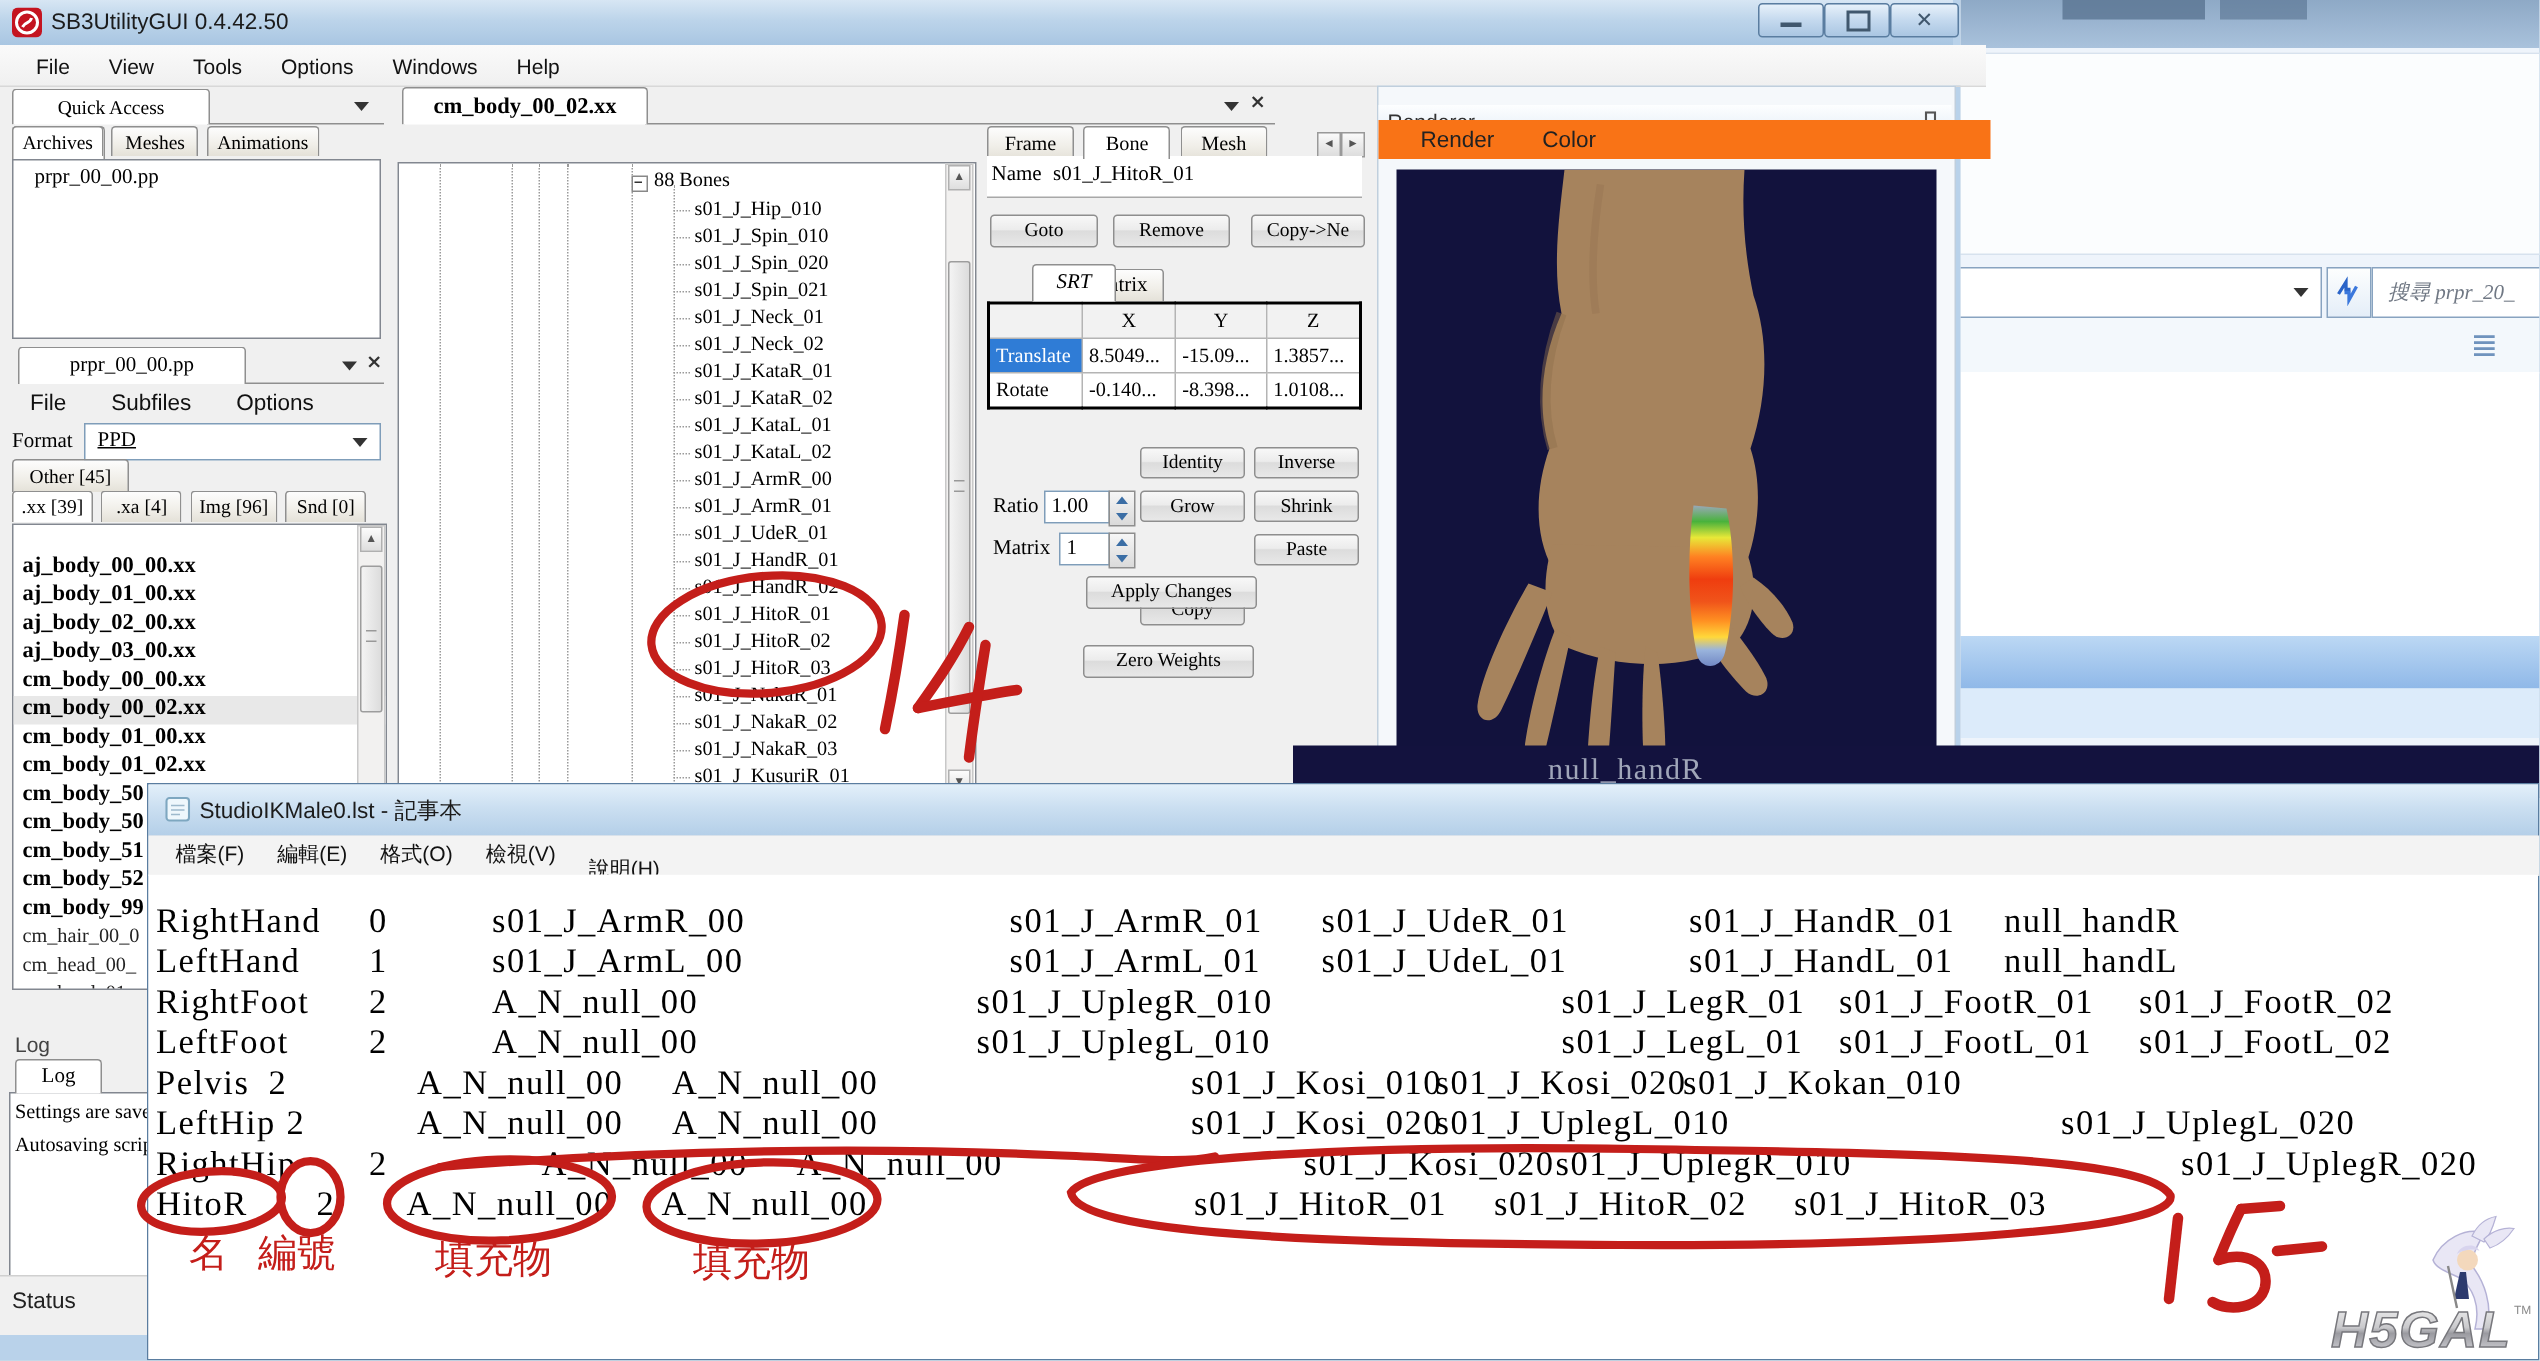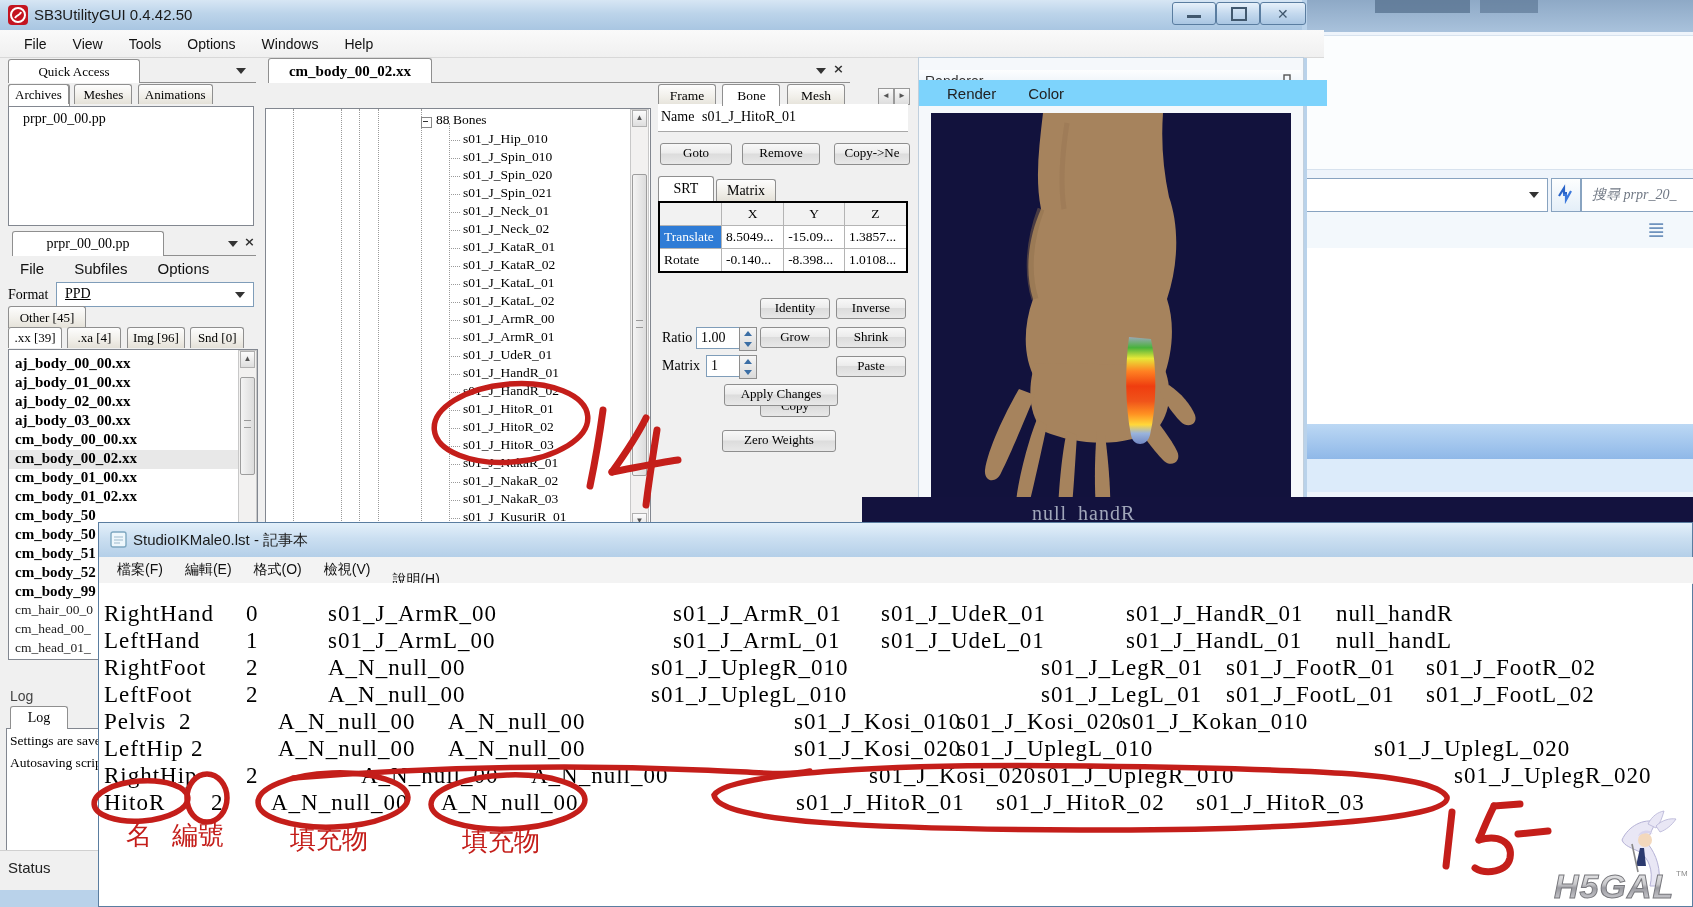--- a/index.html
+++ b/index.html
@@ -168,21 +168,21 @@
         <span class="tab sel" style="position:relative;display:inline-block;min-width:42px;height:20px;line-height:20px;padding:0 5px;margin-right:1px;vertical-align:bottom;">.xx [39]</span>
       
         <span class="tab" style="position:relative;display:inline-block;min-width:42px;height:20px;line-height:20px;padding:0 5px;margin-right:1px;vertical-align:bottom;">.xa [4]</span>
       
         <span class="tab" style="position:relative;display:inline-block;min-width:42px;height:20px;line-height:20px;padding:0 5px;margin-right:1px;vertical-align:bottom;">Img [96]</span>
       
         <span class="tab" style="position:relative;display:inline-block;min-width:42px;height:20px;line-height:20px;padding:0 5px;margin-right:1px;vertical-align:bottom;">Snd [0]</span>
       </div>
 
     <div class="box" style="left:8px;top:349px;width:248px;height:309px;overflow:hidden;">
-      <ul style="margin:5px 0 0 0;padding:0 0 0 0;">
+      <ul style="margin:19px 0 0 0;padding:0 0 0 0;">
 
       <li class="file-item">aj_body_00_00.xx</li>
           <li class="file-item">aj_body_01_00.xx</li>
           <li class="file-item">aj_body_02_00.xx</li>
           <li class="file-item">aj_body_03_00.xx</li>
           <li class="file-item">cm_body_00_00.xx</li>
           <li class="file-item sel">cm_body_00_02.xx</li>
           <li class="file-item">cm_body_01_00.xx</li>
           <li class="file-item">cm_body_01_02.xx</li>
           <li class="file-item">cm_body_50</li>
@@ -294,21 +294,21 @@
     <div class="btn" style="left:660px;top:143px;width:70px;height:20px;line-height:18px;">
       <span>Goto</span>
     </div>
     <div class="btn" style="left:742px;top:143px;width:76px;height:20px;line-height:18px;">
       <span>Remove</span>
     </div>
     <div class="btn" style="left:834px;top:143px;width:74px;height:20px;line-height:18px;">
       <span>Copy-&gt;Ne</span>
     </div>
 
-    <div class="tab sel" style="left:658px;top:176px;width:54px;height:24px;line-height:24px;font-size:14px;">
+    <div class="tab sel" style="left:688px;top:176px;width:54px;height:24px;line-height:24px;font-size:14px;font-style:italic;">
       <span>SRT</span>
     </div>
     <div class="tab" style="left:716px;top:179px;width:58px;height:21px;line-height:21px;font-size:14px;">
       <span>Matrix</span>
     </div>
 
     <table class="srt" style="left:658px;top:201px;width:250px;border:2px solid #000;">
       <thead>
         <tr>
           <th style="width:58px;background:#f2f2f2;"></th>
@@ -365,21 +365,21 @@
 
     <div class="abs" style="left:918px;top:57px;width:384px;height:474px;background:#f5f8fb;border:1px solid #c0cfdd;">
       <div class="abs" style="left:0;top:12px;width:382px;height:22px;background:linear-gradient(#fdfeff,#e3edf6);border-bottom:1px solid #d5dfe9;">
         <span style="position:absolute;left:6px;top:3px;font:14px 'Liberation Sans',sans-serif;color:#333;">Renderer</span>
         <svg width="12" height="14" style="position:absolute;right:8px;top:4px;">
           <rect x="3" y="1" width="6" height="6" fill="none" stroke="#555" stroke-width="1.4"></rect>
           <line x1="1.5" y1="7.8" x2="10.5" y2="7.8" stroke="#555" stroke-width="1.4"></line>
           <line x1="6" y1="8" x2="6" y2="13" stroke="#555" stroke-width="1.4"></line>
         </svg>
       </div>
-      <div class="abs" style="left:0;top:22px;width:382px;height:26px;display:flex;gap:28px;padding-left:26px;align-items:center;background:#7dd3fc;">
+      <div class="abs" style="left:0;top:22px;width:382px;height:26px;display:flex;gap:28px;padding-left:26px;align-items:center;background:#f97316;">
 
       <span class="menu-item" style="font-size:15px;color:#222;">Render</span>
           <span class="menu-item" style="font-size:15px;color:#222;">Color</span>
         </div>
 
       <div class="abs" style="left:12px;top:55px;width:360px;height:419px;background:#12123d;overflow:hidden;">
         <svg width="360" height="419" viewBox="0 0 360 419">
           <defs>
             <linearGradient id="fcg" x1="0" y1="0" x2="0" y2="1">
               <stop offset="0" stop-color="#9aa8b8"></stop>

